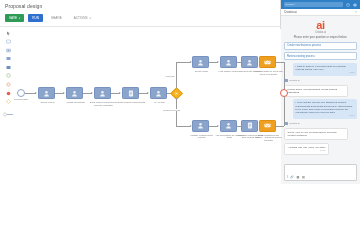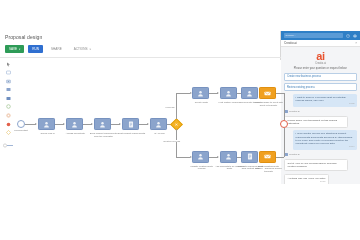--- a/index.html
+++ b/index.html
@@ -3,21 +3,21 @@
 <meta charset="utf-8">
 <style>
   * { box-sizing: border-box; margin:0; padding:0; }
   html,body { width:360px; height:184px; overflow:hidden; }
   body {
     font-family: "Liberation Sans", sans-serif;
     font-size: 3.2px;
     background: #ffffff;
     color: #444;
   }
-  #app { position:relative; width:360px; height:184px; display:flex;margin-top:31px; }
+  #app { position:relative; width:360px; height:184px; display:flex; }
 
   
   .editor { position:relative; width:281px; height:184px; background:#fff; border-right:1px solid #d8d8d8; }
 
   .ed-title { position:absolute; left:5px; top:3px; font-size:5px; color:#555; letter-spacing:.1px; }
   .ed-toolbar { position:absolute; left:5px; top:14px; display:flex; align-items:center; gap:4px; }
   .btn { height:8px; padding:0 4px; display:flex; align-items:center; border-radius:1px; font-size:3.1px; white-space:nowrap; }
   .btn-green { background:#2e9b57; color:#fff; }
   .btn-blue { background:#2f6fd0; color:#fff; }
   .btn-plain { color:#8a8a8a; background:transparent; }

